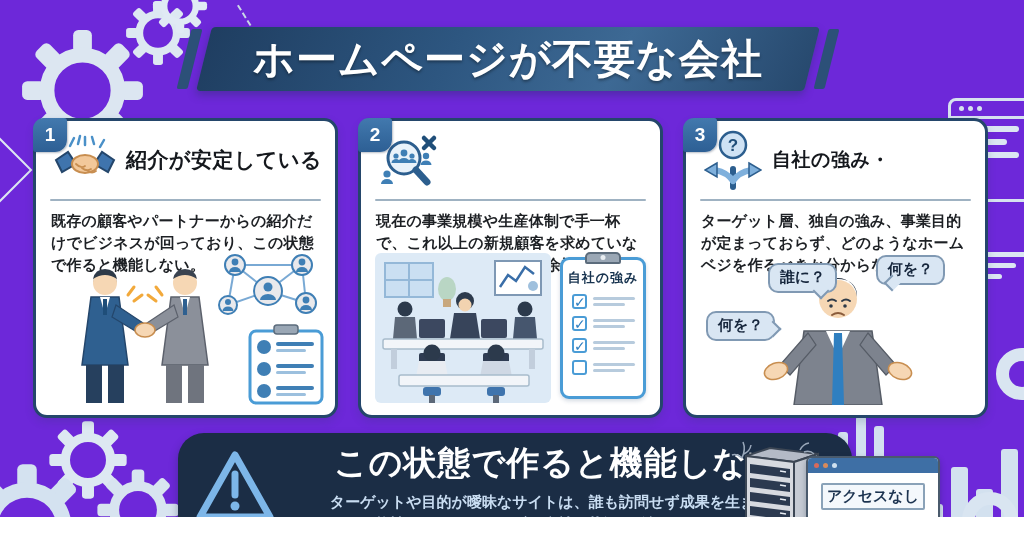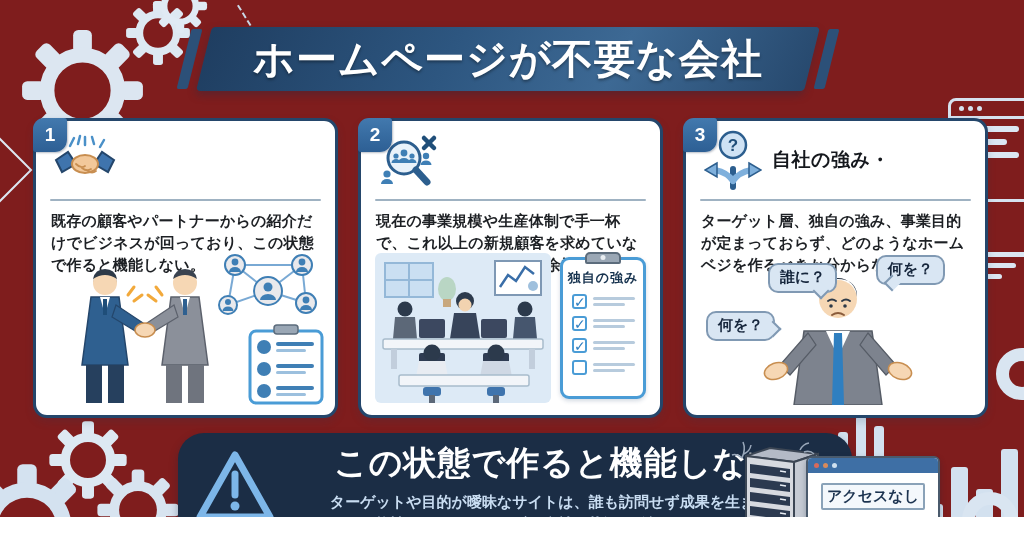--- a/index.html
+++ b/index.html
@@ -1,18 +1,18 @@
 <!DOCTYPE html>
 <html><head>
 <meta charset="utf-8">
 <style>
   * { margin:0; padding:0; box-sizing:border-box; }
   html,body { width:1024px; height:559px; }
   body { font-family:"Liberation Sans","DejaVu Sans",sans-serif; }
-  .canvas { position:relative; width:1024px; height:517px; background:#7f1d1d; overflow:hidden; }
+  .canvas { position:relative; width:1024px; height:517px; background:#6d28d9; overflow:hidden; }
 
   
   .gear { position:absolute; }
   .deco-wire { position:absolute; border:3px solid #d6e2ef; border-radius:8px; background:transparent; }
   .deco-wire .bar { height:6px; background:#dbe6f2; border-radius:3px; margin:7px 8px 0 8px; }
   .deco-wire .dots { display:flex; gap:4px; padding:5px 8px; border-bottom:3px solid #d6e2ef; }
   .deco-wire .dots i { width:5px; height:5px; border-radius:50%; background:#d6e2ef; }
   .deco-lines span { display:block; height:5px; background:#dbe6f2; border-radius:3px; margin-bottom:6px; }
   .deco-donut { position:absolute; border:13px solid #d9e5f1; border-radius:50%; }
   .deco-bars { position:absolute; display:flex; align-items:flex-end; gap:8px; }
@@ -180,20 +180,21 @@
             <line x1="24" y1="10" x2="26" y2="2"></line>
             <line x1="31" y1="11" x2="31" y2="3"></line>
           <line x1="40" y1="10" x2="38" y2="3"></line>
             <line x1="46" y1="13" x2="50" y2="6"></line>
         </g>
         <polygon points="2,26 14,18 22,30 8,38" fill="#3f74ad" stroke="#24466b" stroke-width="2"></polygon>
         <polygon points="60,26 48,18 40,30 54,38" fill="#3f74ad" stroke="#24466b" stroke-width="2"></polygon>
         <ellipse cx="31" cy="30" rx="13" ry="9" fill="#f2c89a" stroke="#c88e50" stroke-width="2"></ellipse>
         <path d="M22 30 q5 5 9 2 M28 34 q5 4 9 1 M34 37 q4 3 8 0" fill="none" stroke="#c88e50" stroke-width="1.8" stroke-linecap="round"></path>
       </svg>
+      <h2 class="card-title">紹介が安定している</h2>
     </div>
     <div class="divider"></div>
     <p class="card-body">既存の顧客やパートナーからの紹介だけでビジネスが回っており、この状態で作ると機能しない。</p>
     <div class="illus">
       <svg width="277" height="152" viewBox="0 0 277 152">
 
         <circle cx="55" cy="30" r="12" fill="#f6d7b4"></circle>
         <path d="M43 30 a12 12 0 0 1 24 0 v-2 q-1 -9 -12 -9 q-11 0 -12 9 z" fill="#2e3a48"></path>
         <path d="M43 26 q12 -8 24 0 q-2 -10 -12 -10 q-10 0 -12 10" fill="#2e3a48"></path>
         <polygon points="41,44 69,44 78,112 32,112" fill="#2f6090" stroke="#24466b" stroke-width="1.5"></polygon>
@@ -339,21 +340,21 @@
         <rect x="24" y="122" width="130" height="11" rx="2" fill="#f2f5f9" stroke="#a8bccc" stroke-width="1.5"></rect>
         <rect x="48" y="134" width="18" height="9" rx="3" fill="#3f74ad"></rect>
           <rect x="54" y="142" width="6" height="8" fill="#5c6878"></rect>
         <rect x="112" y="134" width="18" height="9" rx="3" fill="#3f74ad"></rect>
           <rect x="118" y="142" width="6" height="8" fill="#5c6878"></rect>
       </svg>
       <div class="clipboard">
         <div class="clip">
             <i></i>
           </div>
-        <div class="clip-title">独自の強み</div>
+        <div class="clip-title">自社の強み</div>
         <div class="check-row">
             <div class="check-box">✓</div>
             <div class="check-lines">
               <span></span>
               <span style="width:32px"></span>
             </div>
           </div>
         <div class="check-row">
             <div class="check-box">✓</div>
             <div class="check-lines">

